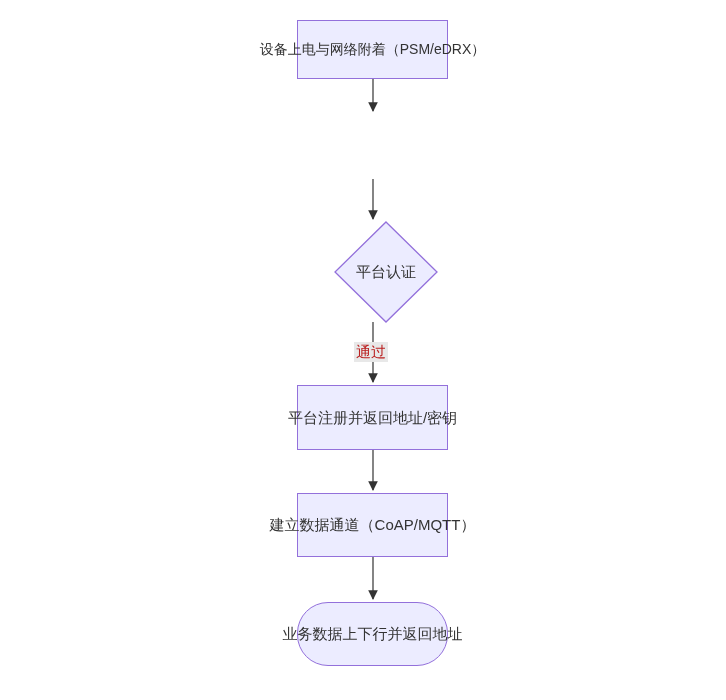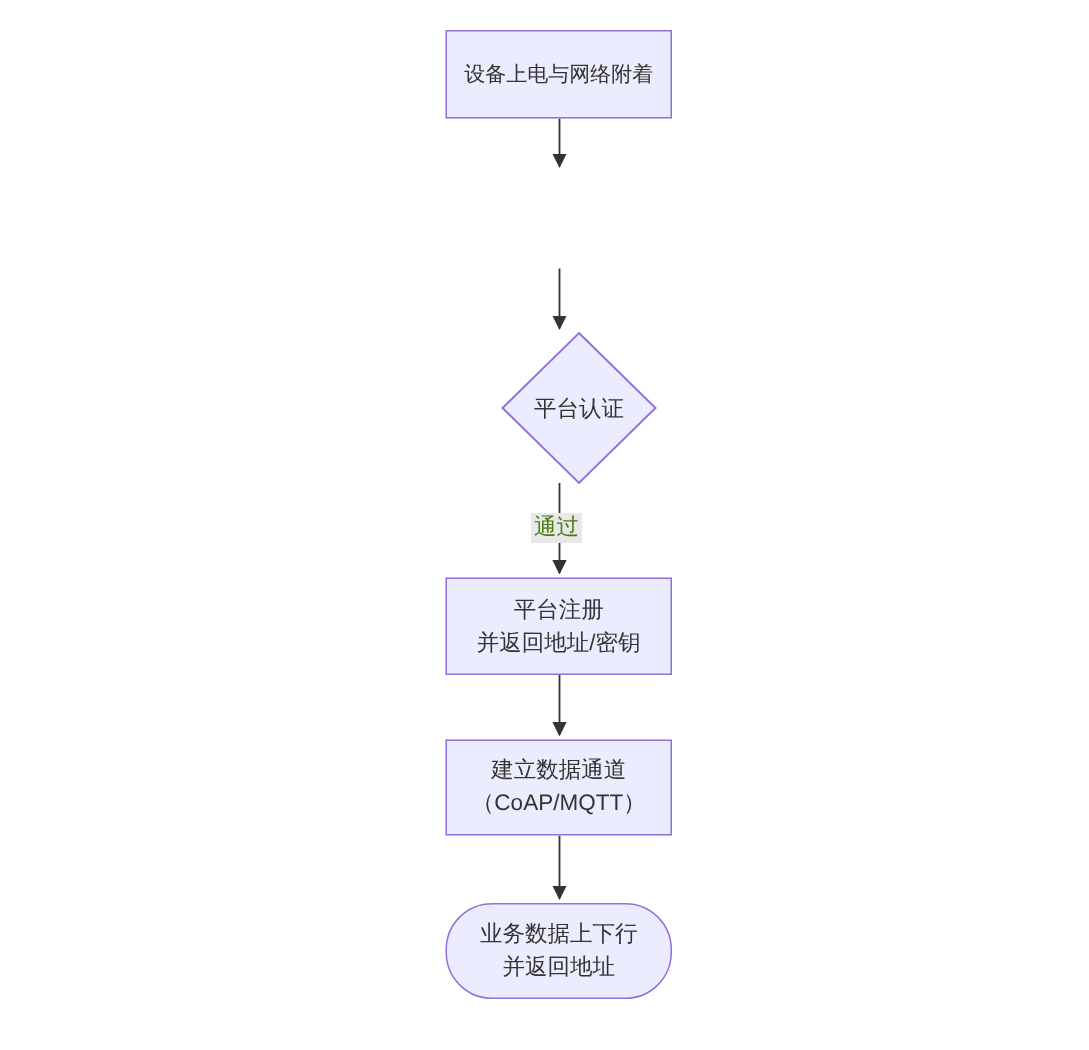--- a/index.html
+++ b/index.html
@@ -23,21 +23,20 @@
     width: 726px;
     height: 700px;
     pointer-events: none;
   }
   .node {
     position: absolute;
     box-sizing: border-box;
     background: #ECECFF;
     border: 1.5px solid #9370DB;
     display: flex;
-    flex-direction: column;
     align-items: center;
     justify-content: center;
     text-align: center;
     font-size: 15px;
     line-height: 22px;
     color: #333333;
   }
   .node-rect-1 { left: 297px; top: 20px;  width: 151px; height: 59px; font-size: 14px; line-height: 21px; }
   .node-rect-2 { left: 297px; top: 114px; width: 151px; height: 65px; }
   .node-rect-3 { left: 297px; top: 385px; width: 151px; height: 65px; }
@@ -70,21 +69,21 @@
   }
   .edge-label {
     position: absolute;
     left: 371px;
     top: 352px;
     transform: translate(-50%, -50%);
     background: #e8e8e8;
     padding: 0 2px;
     font-size: 15px;
     line-height: 20px;
-    color: #4d7c0f;
+    color: #b91c1c;
     white-space: nowrap;
   }
   .line-txt { display: block; white-space: nowrap; }
 </style>
 </head>
 <body>
 
 <div class="canvas">
 
   <svg class="edges-layer" width="726" height="700" viewBox="0 0 726 700">
@@ -95,20 +94,21 @@
     </defs>
     <line x1="373" y1="79" x2="373" y2="111" stroke="#333333" stroke-width="1.2" marker-end="url(#arrowhead)"></line>
     <line x1="373" y1="179" x2="373" y2="219" stroke="#333333" stroke-width="1.2" marker-end="url(#arrowhead)"></line>
     <line x1="373" y1="322" x2="373" y2="382" stroke="#333333" stroke-width="1.2" marker-end="url(#arrowhead)"></line>
     <line x1="373" y1="450" x2="373" y2="490" stroke="#333333" stroke-width="1.2" marker-end="url(#arrowhead)"></line>
     <line x1="373" y1="557" x2="373" y2="599" stroke="#333333" stroke-width="1.2" marker-end="url(#arrowhead)"></line>
   </svg>
 
   <div class="node node-rect-1">
     <span class="line-txt">设备上电与网络附着</span>
+    <span class="line-txt">（PSM/eDRX）</span>
   </div>
 
 
   <div class="diamond-wrap">
     <svg width="104" height="102" viewBox="0 0 104 102">
       <polygon points="52,1 103,51 52,101 1,51" fill="#ECECFF" stroke="#9370DB" stroke-width="1.3"></polygon>
     </svg>
     <div class="diamond-label">平台认证</div>
   </div>
 

